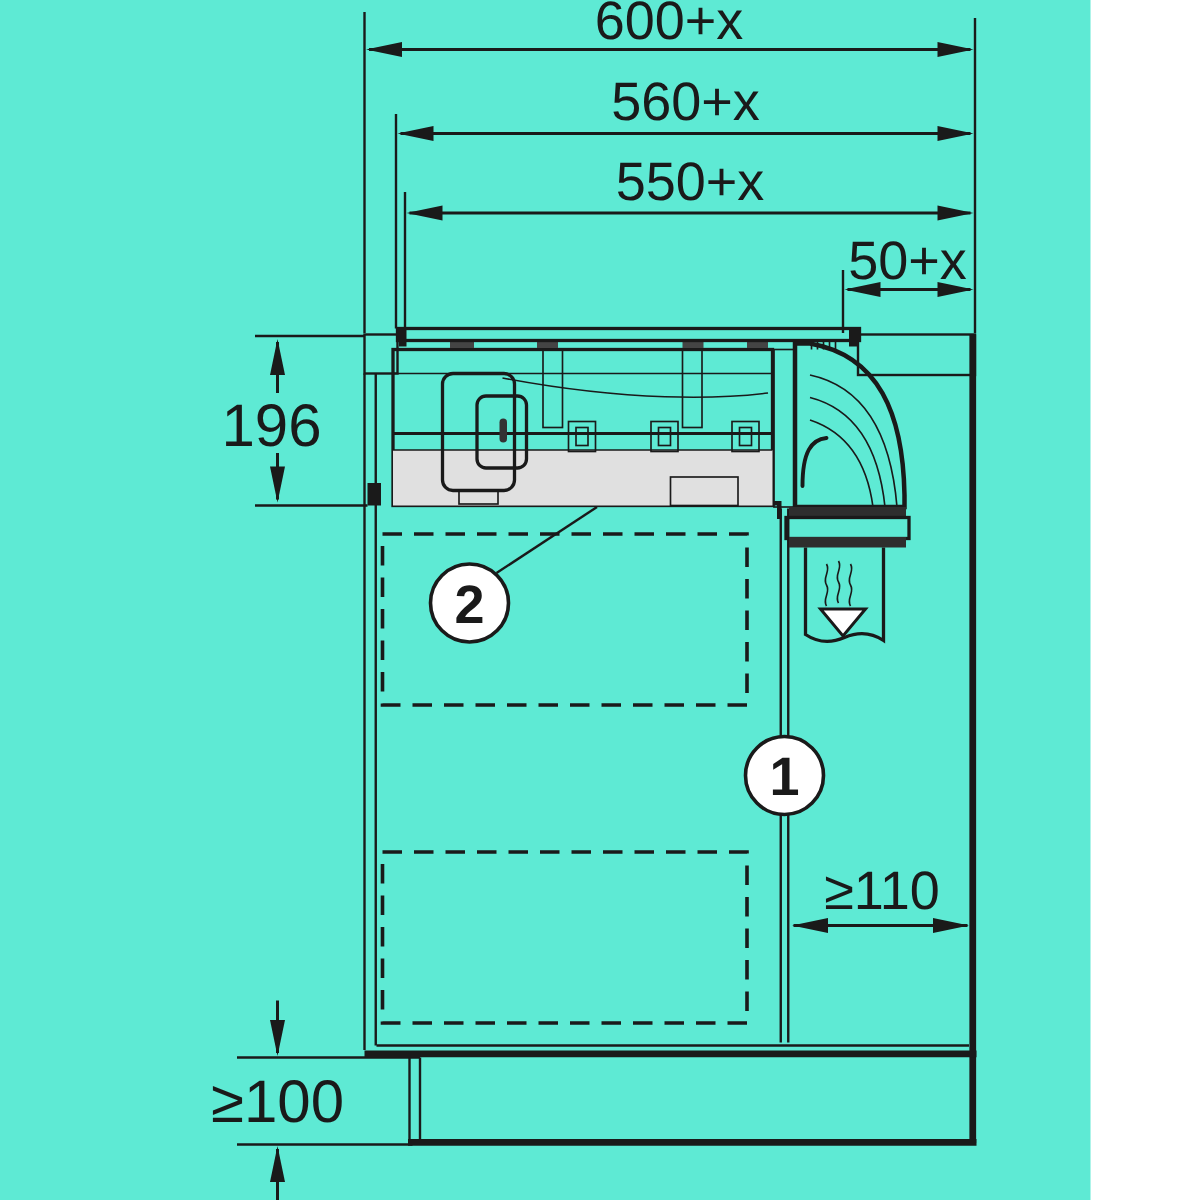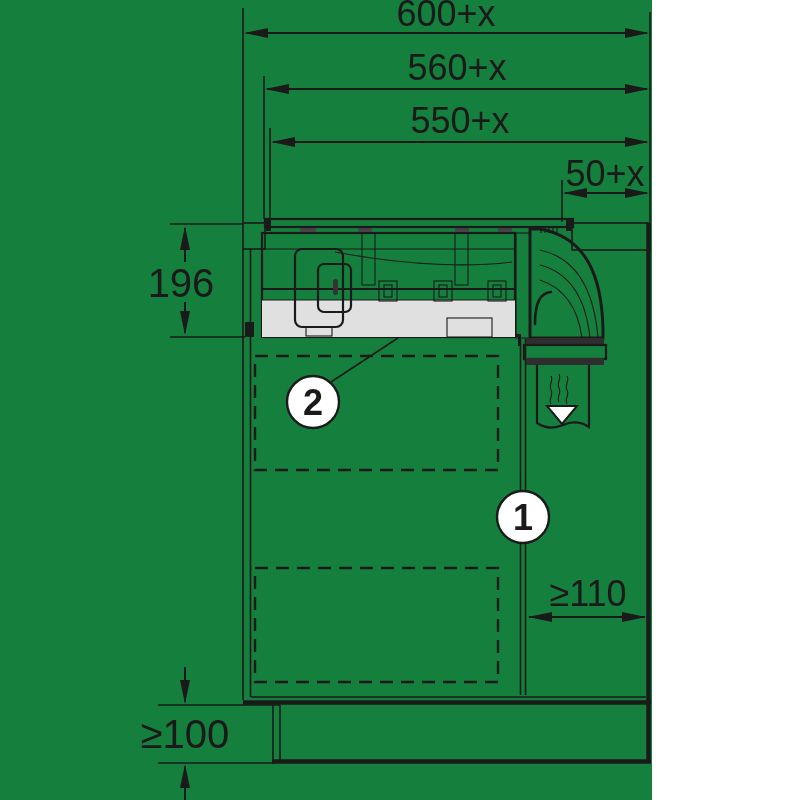--- a/index.html
+++ b/index.html
@@ -1,16 +1,16 @@
 <!DOCTYPE html>
 <html><head>
 <meta charset="utf-8">
 <style>
   html,body{margin:0;padding:0;background:#fff;}
-  .stage{position:relative;width:652px;height:800px;background:#15803d;overflow:hidden;}
+  .stage{position:relative;width:727px;height:800px;background:#5eead4;overflow:hidden;}
   svg{display:block;}
   text{font-family:"Liberation Sans", sans-serif;fill:#1a1a1a;}
   .dim-label{font-size:36px;}
   .dim-label-big{font-size:40px;}
   .callout-num{font-size:36px;font-weight:bold;}
   .thin{stroke:#1a1a1a;stroke-width:1.6;fill:none;}
   .hair{stroke:#1a1a1a;stroke-width:1.1;fill:none;}
   .dim{stroke:#1a1a1a;stroke-width:2;fill:none;}
   .med{stroke:#1a1a1a;stroke-width:2.2;fill:none;}
   .thick{stroke:#1a1a1a;stroke-width:3;fill:none;}

